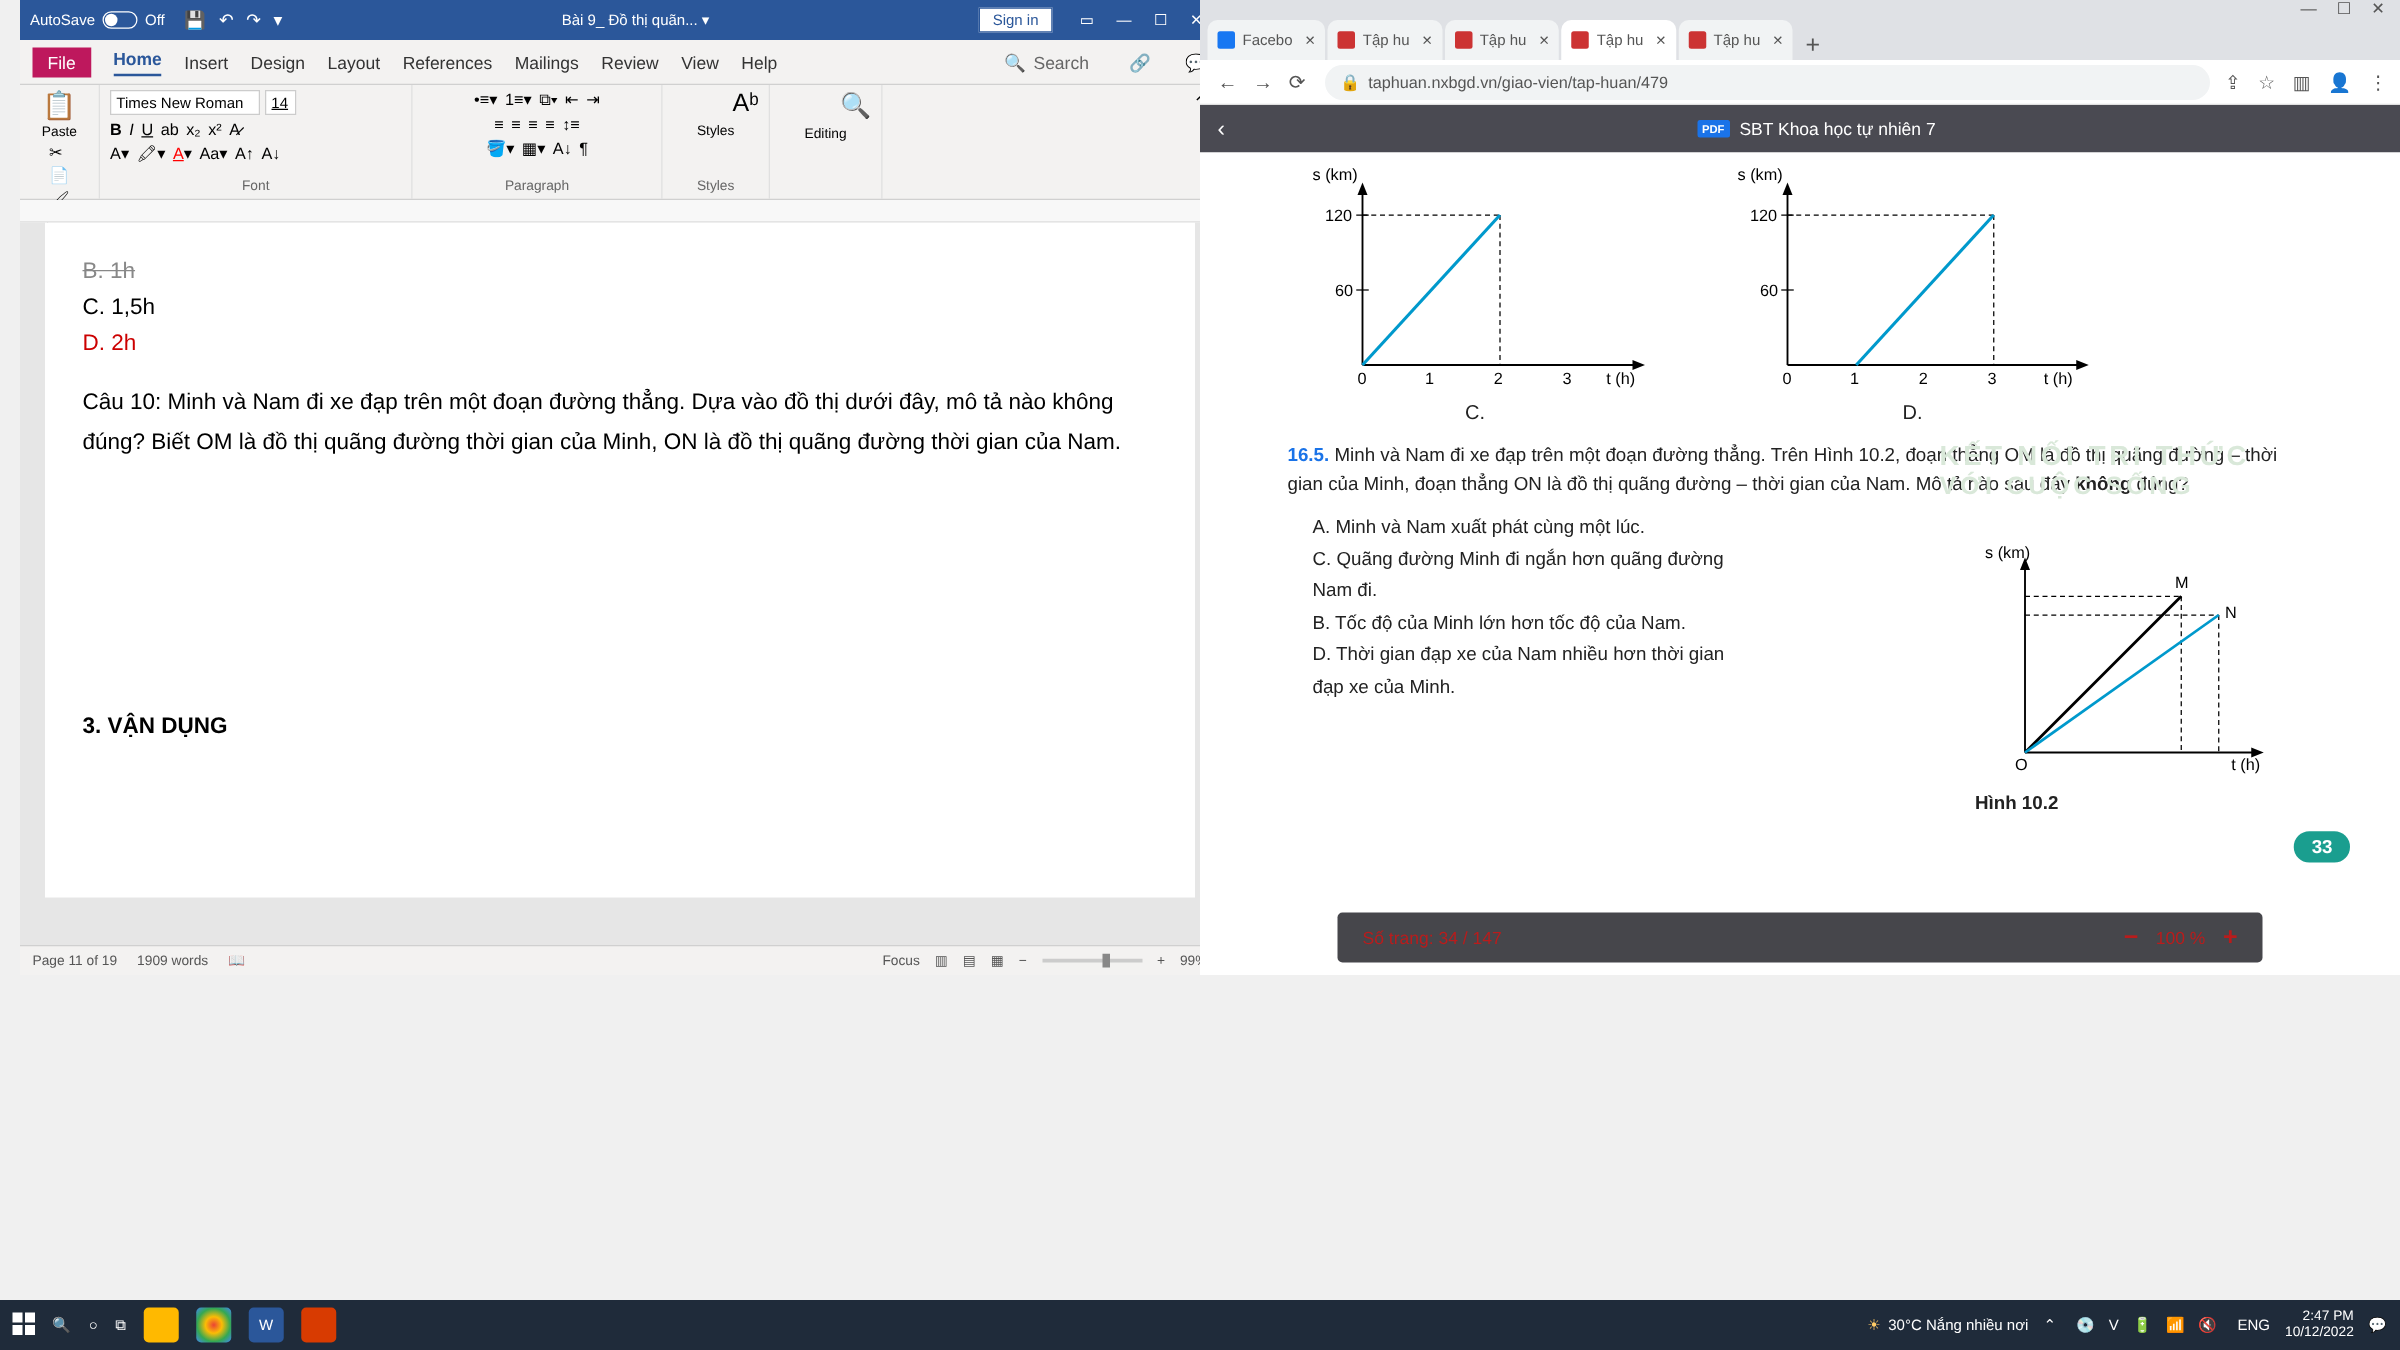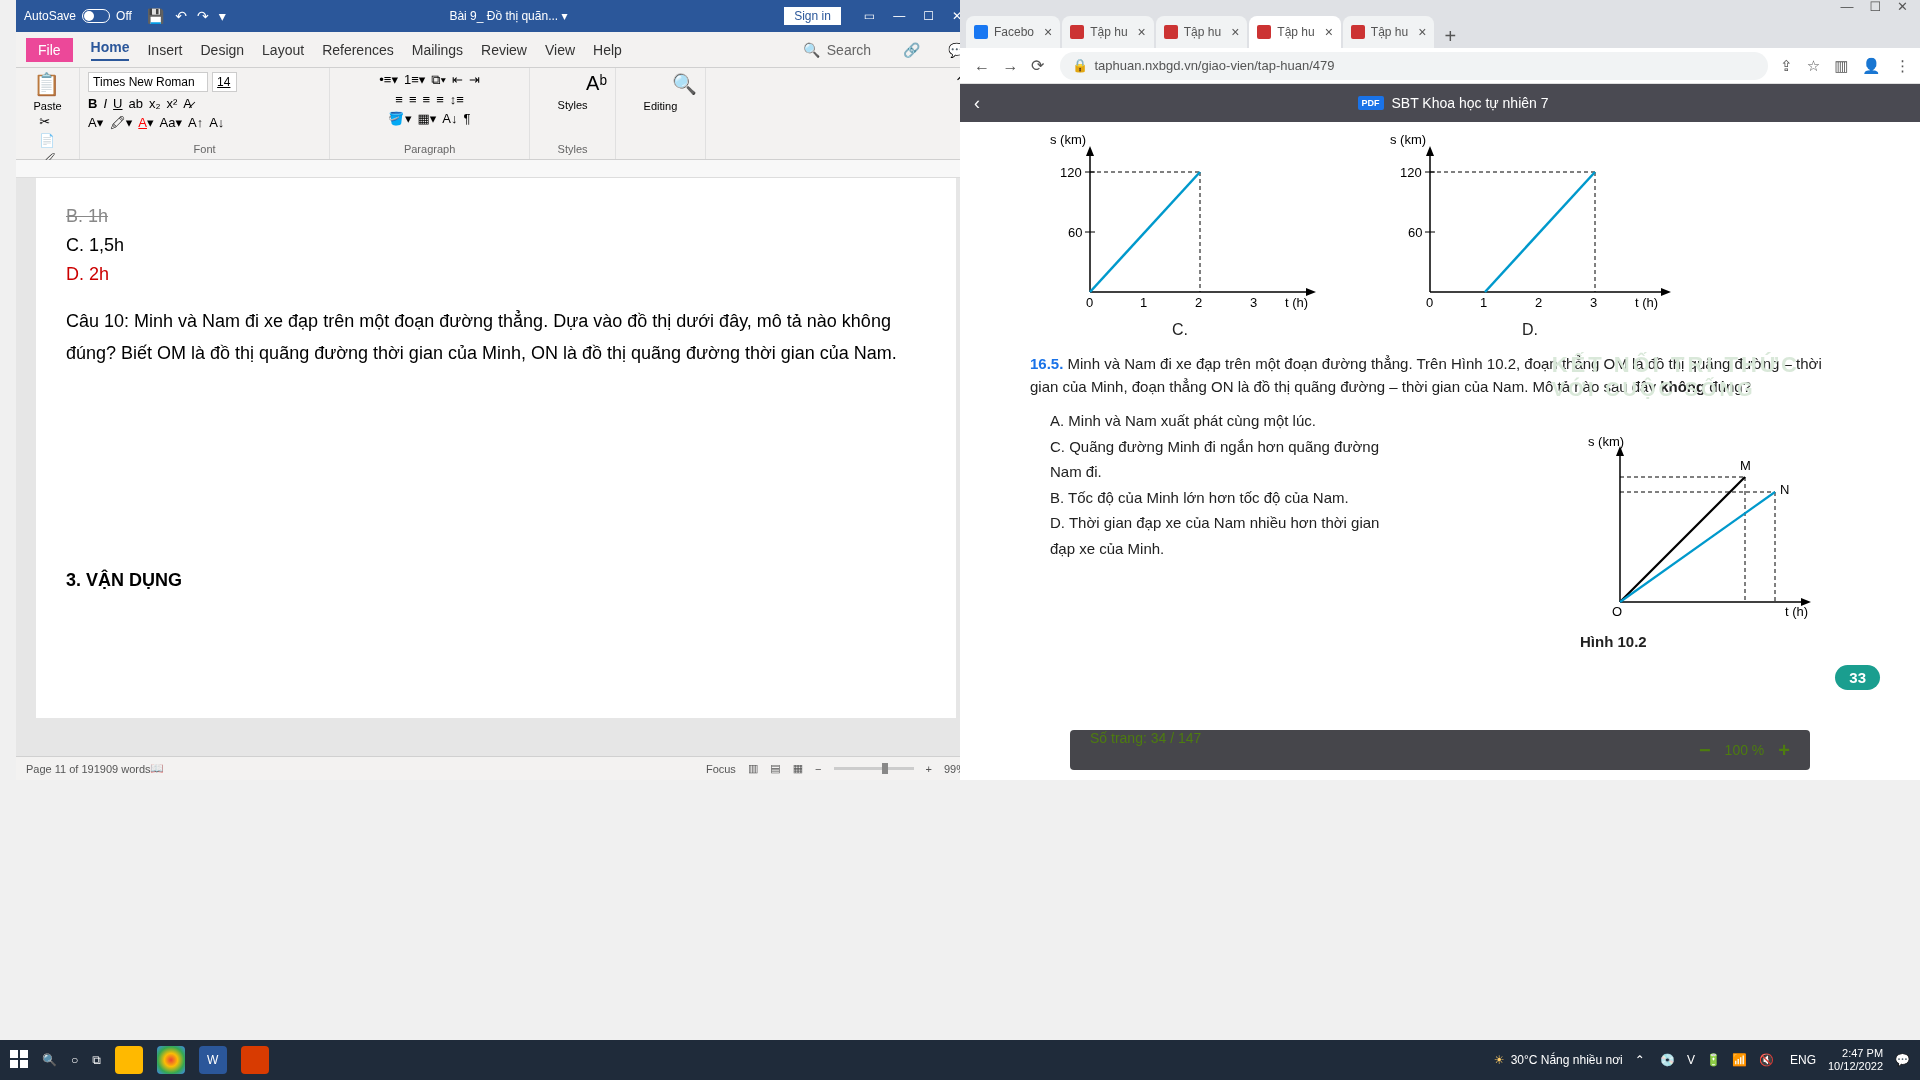--- a/index.html
+++ b/index.html
@@ -13,21 +13,21 @@
 .word-title .toggle::after { content: ""; position: absolute; left: 1px; top: 1px; width: 10px; height: 10px; background: #fff; border-radius: 50%; }
 .word-title .qat { display: flex; gap: 10px; padding: 0 8px; }
 .word-title .qat span { font-size: 14px; }
 .word-title .docname { flex: 1; text-align: center; font-size: 12px; }
 .word-title .signin { background: #fff; color: #2b579a; padding: 2px 10px; border: 1px solid #2b579a; font-size: 12px; margin-right: 8px; }
 .word-title .winbtns { display: flex; gap: 18px; padding: 0 14px; font-size: 12px; }
 
 .ribbon-tabs { height: 36px; background: #f3f2f1; display: flex; align-items: center; padding: 0 10px; gap: 18px; font-size: 14px; color: #333; border-bottom: 1px solid #d0d0d0; }
 .ribbon-tabs .tab { cursor: pointer; }
 .ribbon-tabs .tab.active { color: #2b579a; border-bottom: 2px solid #2b579a; padding-bottom: 4px; font-weight: 600; }
-.ribbon-tabs .file { background: #ec4899; color: #fff; padding: 4px 12px; }
+.ribbon-tabs .file { background: #be185d; color: #fff; padding: 4px 12px; }
 .ribbon-tabs .search { margin-left: auto; display: flex; align-items: center; gap: 6px; color: #666; }
 
 .ribbon { height: 92px; background: #f3f2f1; display: flex; border-bottom: 1px solid #d0d0d0; font-size: 11px; }
 .ribbon .grp { border-right: 1px solid #e0e0e0; padding: 4px 8px; display: flex; flex-direction: column; justify-content: space-between; }
 .ribbon .grp .label { text-align: center; color: #666; font-size: 11px; }
 .ribbon .grp .body { display: flex; align-items: center; gap: 6px; flex: 1; }
 .ribbon .paste .body { flex-direction: column; gap: 2px; }
 .ribbon .paste .icon { font-size: 22px; }
 .ribbon .font-row { display: flex; gap: 4px; align-items: center; }
 .ribbon .font-row input { width: 120px; height: 20px; font-size: 12px; padding: 0 4px; border: 1px solid #ccc; }
@@ -37,21 +37,21 @@
 .ribbon .paragrp .body { flex-direction: column; gap: 4px; }
 .ribbon .smallgrp .body { flex-direction: column; align-items: center; gap: 4px; }
 .ribbon .smallgrp .icon { font-size: 20px; margin-left: 48px; }
 
 .doc-area { flex: 1; background: #e6e6e6; overflow: hidden; position: relative; }
 .page { background: #fff; width: 920px; margin: 0 auto; padding: 20px 30px; font-family: "Times New Roman", serif; font-size: 18px; color: #000; min-height: 540px; }
 .page p { margin: 8px 0; }
 .page .answer-d { color: #c00; }
 .page .hdg { font-weight: bold; margin-top: 200px; }
 
-.word-status { height: 24px; background: #f3f2f1; border-top: 1px solid #d0d0d0; display: flex; align-items: center; font-size: 11px; color: #555; padding: 0 10px; }
+.word-status { height: 24px; background: #f3f2f1; border-top: 1px solid #d0d0d0; display: flex; align-items: center; font-size: 11px; color: #555; padding: 0 10px; gap: 16px; }
 .word-status .right { margin-left: auto; display: flex; gap: 12px; align-items: center; }
 .word-status .zoomslider { width: 80px; height: 3px; background: #ccc; position: relative; }
 .word-status .zoomslider::after { content: ""; position: absolute; left: 60%; top: -4px; width: 6px; height: 11px; background: #888; }
 
 
 .chrome { position: absolute; left: 960px; top: 0; width: 960px; height: 780px; background: #fff; display: flex; flex-direction: column; }
 .chrome-title { height: 12px; background: #dfe1e5; display: flex; justify-content: flex-end; align-items: center; padding: 0 12px; gap: 16px; font-size: 13px; color: #555; }
 .tabs { height: 36px; background: #dfe1e5; display: flex; align-items: flex-end; padding: 0 6px; gap: 2px; text-align: center; }
 .tabs .tab { height: 32px; background: #f1f3f4; border-radius: 8px 8px 0 0; display: flex; align-items: center; padding: 0 8px; font-size: 12px; color: #555; gap: 6px; max-width: 110px; }
 .tabs .tab.active { background: #fff; }
@@ -77,21 +77,21 @@
 .pdf-body .chart-lbl { text-align: center; margin-top: 6px; font-size: 16px; }
 .pdf-body .question { padding: 14px 70px 0; line-height: 1.5; }
 .pdf-body .question .qnum { color: #1a73e8; font-weight: bold; }
 .pdf-body .question .bold { font-weight: bold; }
 .pdf-body .options { padding: 10px 90px 0; line-height: 1.7; width: 520px; }
 .pdf-body .chart-mn { position: absolute; right: 100px; top: 310px; width: 240px; height: 210px; }
 .pdf-body .chart-mn .caption { text-align: left; font-weight: bold; margin-top: 8px; }
 
 svg { overflow: visible; }
 
-.pdf-foot { position: absolute; bottom: 10px; left: 110px; right: 110px; height: 40px; background: rgba(50,50,55,0.9); border-radius: 4px; display: flex; padding: 0 20px; color: #4d7c0f; font-size: 14px; }
+.pdf-foot { position: absolute; bottom: 10px; left: 110px; right: 110px; height: 40px; background: rgba(50,50,55,0.9); border-radius: 4px; display: flex; align-items: center; padding: 0 20px; color: #b91c1c; font-size: 14px; }
 .pdf-foot .zoom { margin-left: auto; display: flex; align-items: center; gap: 14px; }
 .pdf-foot .zbtn { font-size: 20px; font-weight: bold; cursor: pointer; }
 
 
 .taskbar { position: absolute; left: 0; bottom: 0; width: 1920px; height: 40px; background: #1f2b3a; display: flex; align-items: center; color: #fff; font-size: 12px; }
 .taskbar .left { display: flex; align-items: center; gap: 14px; padding: 0 10px; }
 .taskbar .left .win { width: 18px; height: 18px; display: inline-block; }
 .taskbar .left .app { width: 28px; height: 28px; border-radius: 4px; }
 .taskbar .right { margin-left: auto; display: flex; align-items: center; gap: 12px; padding: 0 10px; }
 .taskbar .clock { text-align: right; line-height: 1.2; font-size: 11px; }

